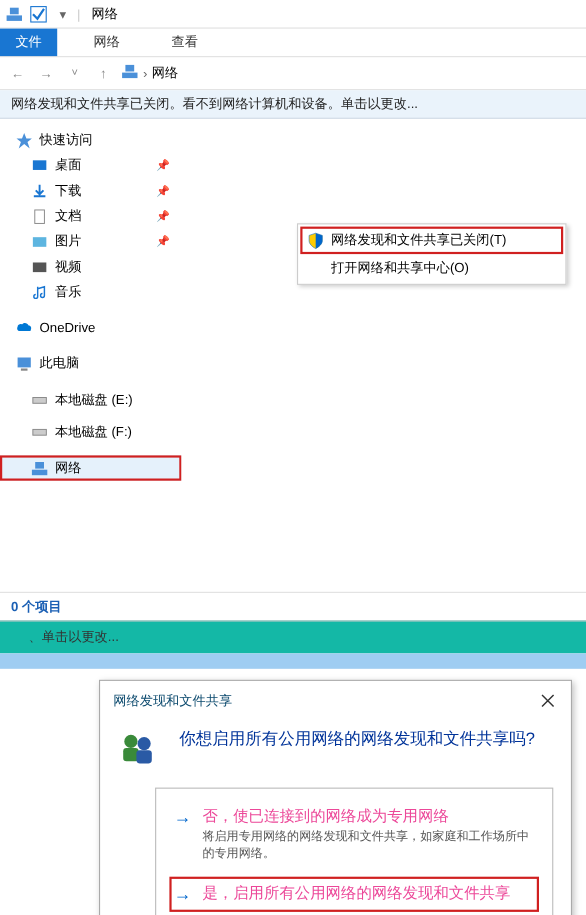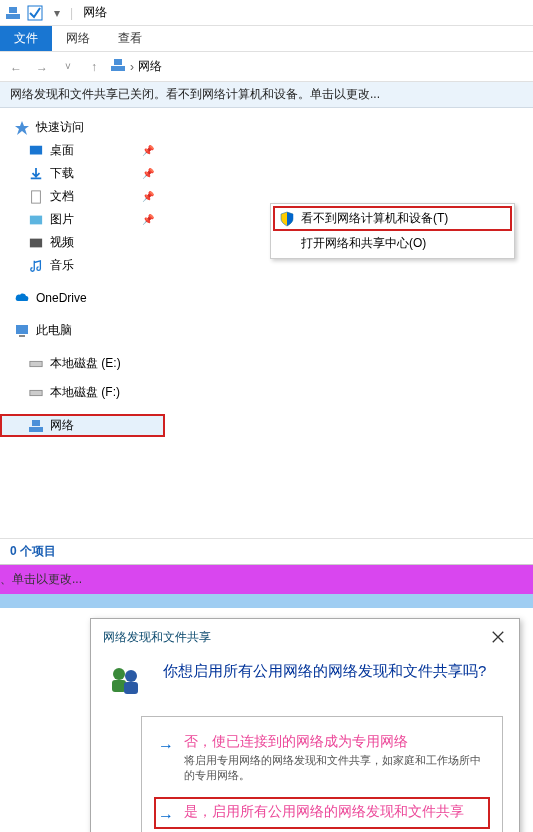--- a/index.html
+++ b/index.html
@@ -4,21 +4,21 @@
 <style>
 * { margin: 0; padding: 0; box-sizing: border-box; font-family: "Microsoft YaHei", "Segoe UI", sans-serif; }
 body { background: #fff; width: 533px; font-size: 12px; color: #000; }
 
 
 .titlebar { height: 26px; display: flex; align-items: center; padding: 0 4px; background: #fff; border-bottom: 1px solid #e0e0e0; gap: 4px; }
 .titlebar .icon-small { width: 18px; height: 18px; display: inline-flex; align-items: center; justify-content: center; }
 .titlebar-title { font-size: 12px; margin-left: 6px; }
 
 
-.ribbon { height: 26px; display: flex; align-items: stretch; border-bottom: 1px solid #e0e0e0; }
+.ribbon { height: 26px; display: flex; align-items: stretch; border-bottom: 1px solid #e0e0e0; gap: 19px; }
 .ribbon-tab { padding: 4px 14px; font-size: 12px; display: flex; align-items: center; cursor: pointer; }
 .ribbon-tab.file { background: #1976d2; color: #fff; }
 .ribbon-tab.normal { color: #333; }
 
 
 .navbar { height: 30px; display: flex; align-items: center; padding: 0 6px; gap: 6px; border-bottom: 1px solid #e0e0e0; }
 .nav-arrow { width: 20px; height: 20px; display: flex; align-items: center; justify-content: center; color: #888; }
 .breadcrumb { display: flex; align-items: center; gap: 4px; }
 
 
@@ -36,21 +36,21 @@
 .side-item { display: flex; align-items: center; padding: 3px 8px 3px 28px; gap: 6px; font-size: 12px; cursor: pointer; position: relative; }
 .side-item.group { padding-left: 14px; font-weight: normal; }
 .side-item .pin { position: absolute; right: 10px; color: #888; font-size: 10px; }
 .side-item.selected-outline { border: 2px solid #d02020; padding: 1px 6px 1px 26px; background: #e5f1fb; }
 .side-icon { width: 16px; height: 16px; display: inline-flex; align-items: center; justify-content: center; }
 
 
 .statusbar { border-top: 1px solid #e0e0e0; padding: 4px 10px; font-size: 12px; color: #1a5fb4; font-weight: bold; }
 
 
-.partial-text { padding: 6px 0 6px 0; color: #333; background: #d946ef; border-top: 1px solid #ccc; }
+.partial-text { padding: 6px 0 6px 26px; color: #333; background: #14b8a6; border-top: 1px solid #ccc; }
 .blue-strip { height: 14px; background: #9fcdf2; }
 
 
 .dialog-backdrop { padding: 10px 20px 0 90px; }
 .dialog { width: 430px; border: 1px solid #aaa; background: #fff; box-shadow: 2px 2px 6px rgba(0,0,0,0.25); }
 .dialog-header { display: flex; align-items: center; justify-content: space-between; padding: 10px 12px; }
 .dialog-header-title { font-size: 12px; color: #0c4a6e; }
 .close-btn { width: 16px; height: 16px; cursor: pointer; }
 .dialog-body { padding: 6px 16px 16px 16px; }
 .dialog-question { display: flex; align-items: flex-start; gap: 20px; margin-bottom: 18px; }
@@ -116,21 +116,21 @@
 <div class="main-area container-rel">
 
   <div class="context-menu">
     <div class="menu-item highlighted">
       <span class="shield-icon">
         <svg viewBox="0 0 16 16" width="16" height="16">
             <path d="M8 1 L14 3 V8 C14 12 8 15 8 15 C8 15 2 12 2 8 V3 Z" fill="#ffcc00" stroke="#0066cc" stroke-width="0.5"></path>
             <path d="M8 1 L14 3 V8 C14 12 8 15 8 15 V1 Z" fill="#0066cc"></path>
           </svg>
       </span>
-      <span>看不到网络计算机和设备(T)</span>
+      <span>网络发现和文件共享已关闭(T)</span>
     </div>
     <div class="menu-item">
       <span style="width:16px;"></span>
       <span>打开网络和共享中心(O)</span>
     </div>
   </div>
 
   <div class="sidebar">
     <div class="side-item group">
       <span class="side-icon">

